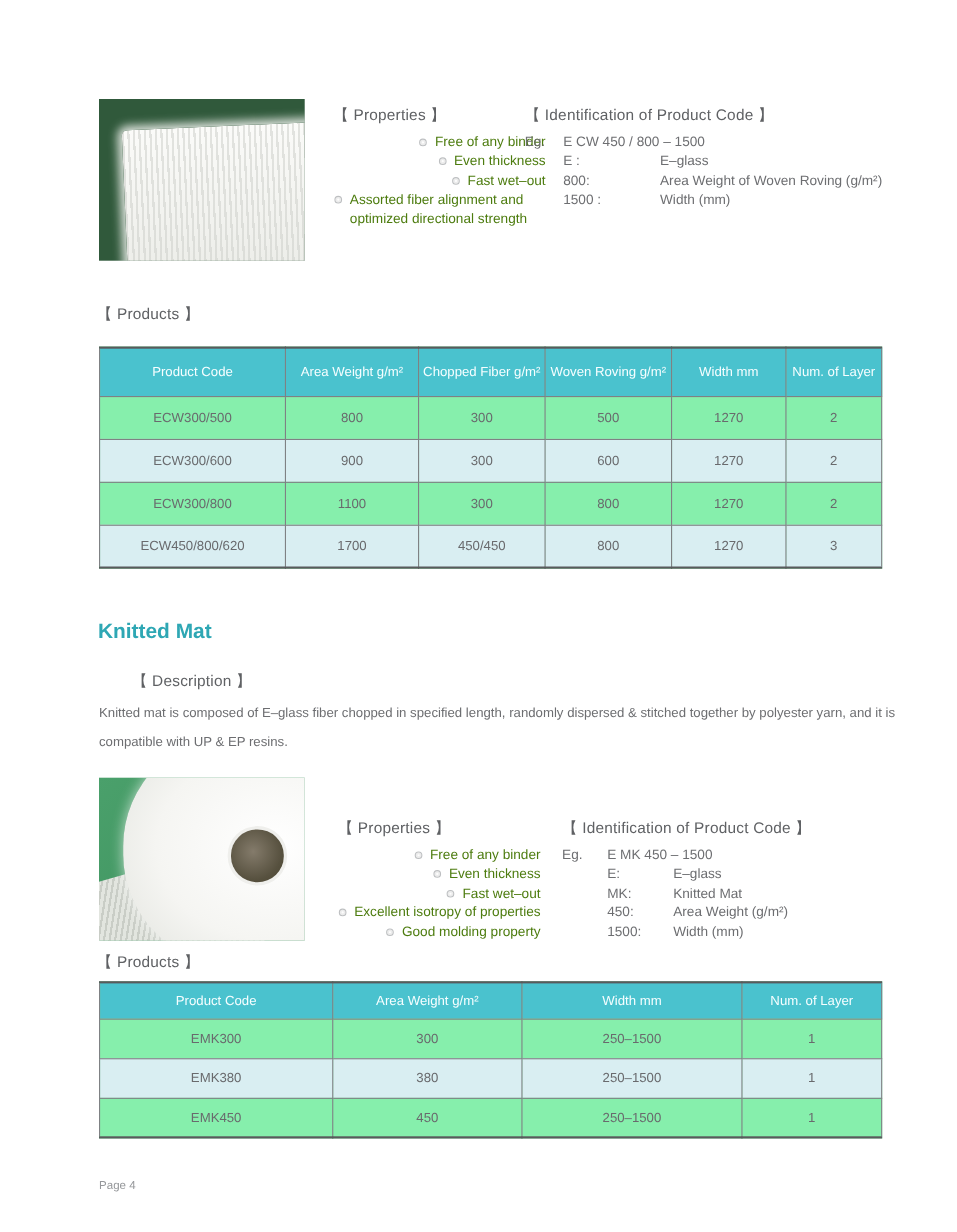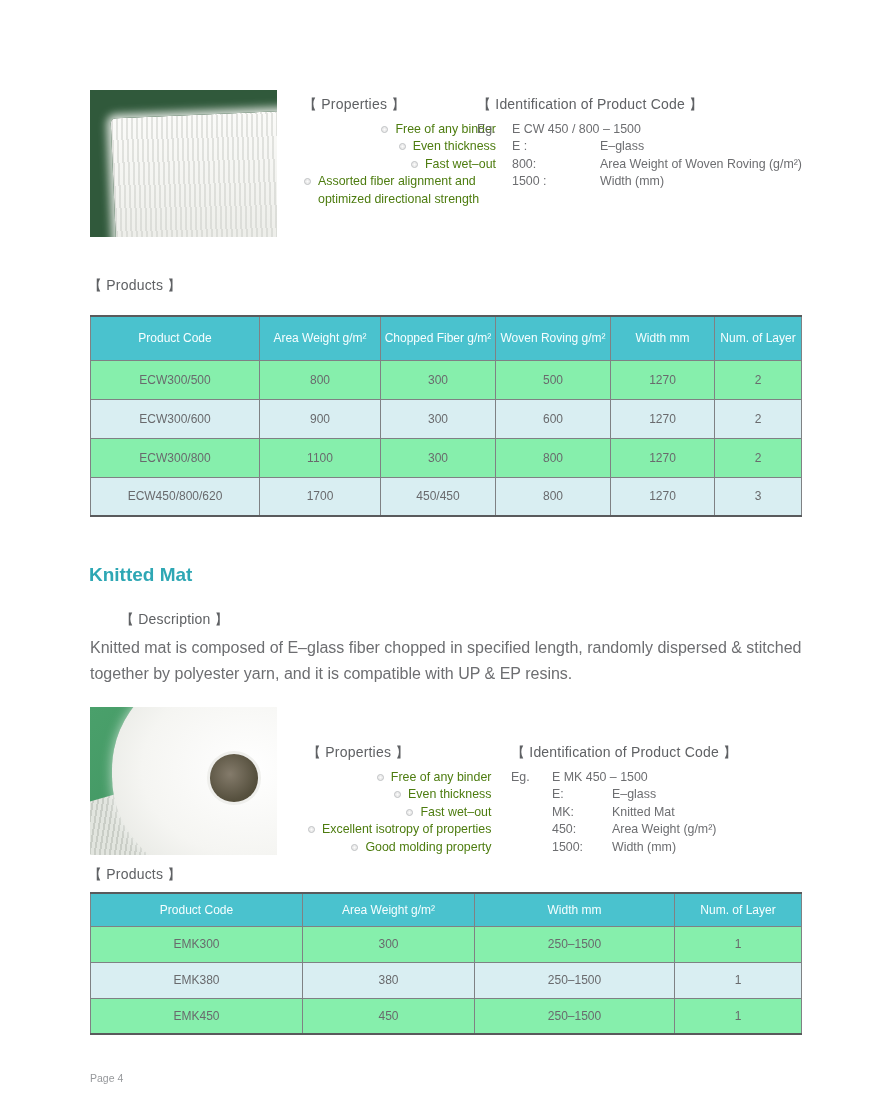--- a/index.html
+++ b/index.html
@@ -68,21 +68,21 @@
   th { background:#4ac2ce; color:#f6feff; font-size:12px; }
   td { font-size:12px; color:#696a6d; }
   table { border-top:2px solid #595a5c; border-bottom:2px solid #595a5c; }
   tbody tr:nth-child(even) { background:#d9eef2; }
   .table1 th { height:44px; }
   .table1 td { height:39px; }
   .table2 th { height:33px; }
   .table2 td { height:36px; }
 
   .section-title { font-size:19px; font-weight:bold; color:#2ea7b4; }
-  .desc-text { font-size:16px; line-height:26px; color:#6d6e71; width:762px; }
+  .desc-text { font-size:12px; line-height:26px; color:#6d6e71; width:762px; }
   .footer { font-size:10.5px; color:#96989b; }
 </style>
 </head>
 <body>
 
 <div class="page">
 
   <div class="photo photo1">
     <div class="fabric"></div>
   </div>

